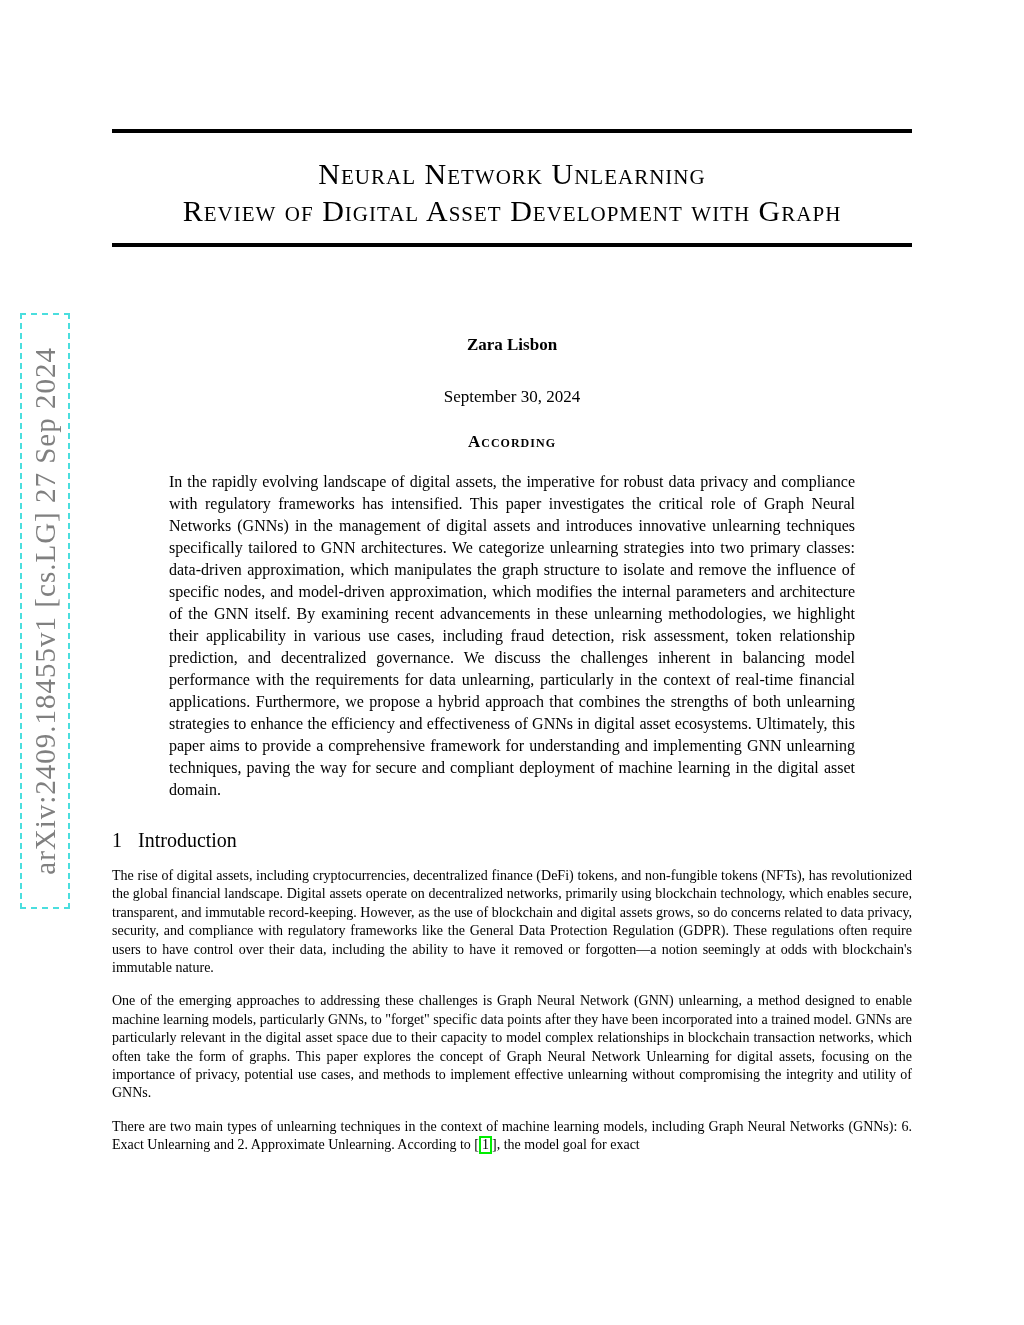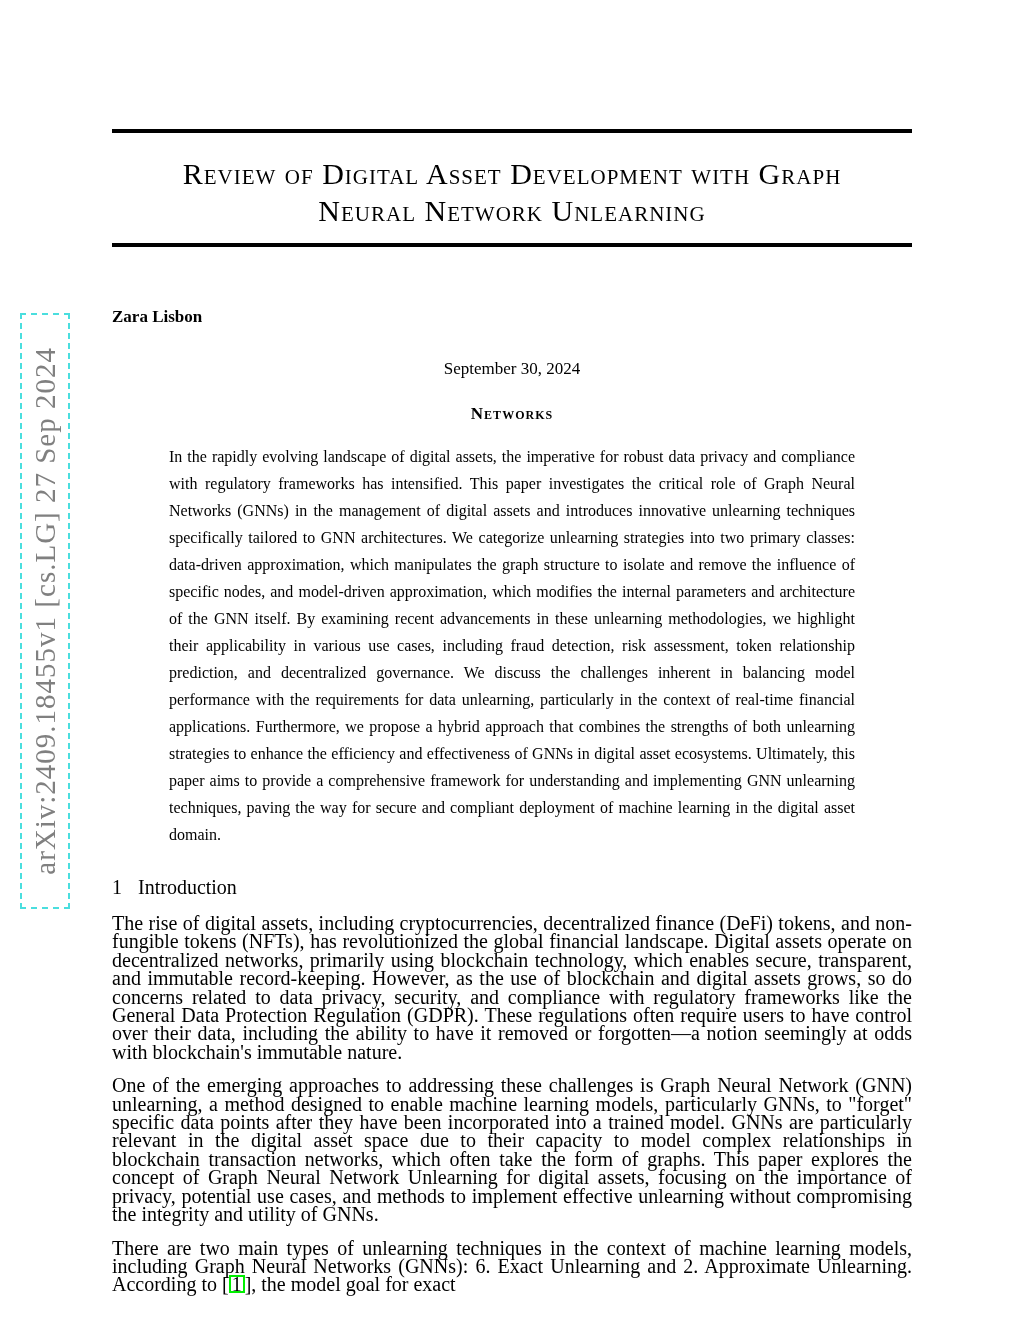--- a/index.html
+++ b/index.html
@@ -26,21 +26,22 @@
   .paper-title {
     margin-top: 22px;
     text-align: center;
     font-variant: small-caps;
     font-size: 30px;
     line-height: 37px;
     letter-spacing: 1px;
     font-weight: normal;
   }
   .author-block {
-    margin-top: 60px;
+    margin-top: 88px;
+    text-align: center;
     font-size: 17px;
     line-height: 20px;
   }
   .author-name { font-weight: bold; }
   .date-line {
     margin-top: 32px;
     text-align: center;
     font-size: 17px;
   }
   .abstract-heading {
@@ -48,32 +49,32 @@
     text-align: center;
     font-variant: small-caps;
     font-weight: bold;
     font-size: 17px;
     letter-spacing: 1px;
   }
   .abstract-body {
     width: 686px;
     margin: 19px auto 0 auto;
     font-size: 16px;
-    line-height: 27px;
+    line-height: 22px;
     text-align: justify;
   }
   .section-heading {
     margin: 28px 0 0 0;
     font-size: 20px;
     font-weight: normal;
   }
   .section-heading .sec-num { margin-right: 16px; }
   .body-para {
     margin: 15px 0 0 0;
-    font-size: 20px;
+    font-size: 14px;
     line-height: 18.4px;
     text-align: justify;
   }
   .cite-box {
     display: inline-block;
     border: 2px solid #00EE00;
     line-height: 14px;
     padding: 0 1px;
     text-decoration: none;
     color: #000000;
@@ -105,33 +106,33 @@
 <div class="page">
 
   <div class="watermark" style="border-color: rgb(74, 222, 222);">
     <span class="watermark-text" style="color: rgb(128, 128, 128);">arXiv:2409.18455v1 [cs.LG] 27 Sep 2024</span>
   </div>
 
   <div class="content">
     <div class="rule rule-top" style="background-color: rgb(0, 0, 0);"></div>
 
     <div class="paper-title">
+      <div>Neural Network Unlearning</div>
       <div>Review of Digital Asset Development with Graph</div>
-      <div>Neural Network Unlearning</div>
     </div>
 
     <div class="rule rule-bottom" style="background-color: rgb(0, 0, 0);"></div>
 
     <div class="author-block">
       <div class="author-name">Zara Lisbon</div>
     </div>
 
     <div class="date-line">September 30, 2024</div>
 
-    <div class="abstract-heading">Networks</div>
+    <div class="abstract-heading">According</div>
 
     <div class="abstract-body">In the rapidly evolving landscape of digital assets, the imperative for robust data privacy and compliance with regulatory frameworks has intensified. This paper investigates the critical role of Graph Neural Networks (GNNs) in the management of digital assets and introduces innovative unlearning techniques specifically tailored to GNN architectures. We categorize unlearning strategies into two primary classes: data-driven approximation, which manipulates the graph structure to isolate and remove the influence of specific nodes, and model-driven approximation, which modifies the internal parameters and architecture of the GNN itself. By examining recent advancements in these unlearning methodologies, we highlight their applicability in various use cases, including fraud detection, risk assessment, token relationship prediction, and decentralized governance. We discuss the challenges inherent in balancing model performance with the requirements for data unlearning, particularly in the context of real-time financial applications. Furthermore, we propose a hybrid approach that combines the strengths of both unlearning strategies to enhance the efficiency and effectiveness of GNNs in digital asset ecosystems. Ultimately, this paper aims to provide a comprehensive framework for understanding and implementing GNN unlearning techniques, paving the way for secure and compliant deployment of machine learning in the digital asset domain.</div>
 
     <h2 class="section-heading"><span class="sec-num">1</span><span>Introduction</span></h2>
 
     <p class="body-para">The rise of digital assets, including cryptocurrencies, decentralized finance (DeFi) tokens, and non-fungible tokens (NFTs), has revolutionized the global financial landscape. Digital assets operate on decentralized networks, primarily using blockchain technology, which enables secure, transparent, and immutable record-keeping. However, as the use of blockchain and digital assets grows, so do concerns related to data privacy, security, and compliance with regulatory frameworks like the General Data Protection Regulation (GDPR). These regulations often require users to have control over their data, including the ability to have it removed or forgotten—a notion seemingly at odds with blockchain's immutable nature.</p>
 
     <p class="body-para">One of the emerging approaches to addressing these challenges is Graph Neural Network (GNN) unlearning, a method designed to enable machine learning models, particularly GNNs, to "forget" specific data points after they have been incorporated into a trained model. GNNs are particularly relevant in the digital asset space due to their capacity to model complex relationships in blockchain transaction networks, which often take the form of graphs. This paper explores the concept of Graph Neural Network Unlearning for digital assets, focusing on the importance of privacy, potential use cases, and methods to implement effective unlearning without compromising the integrity and utility of GNNs.</p>
 
 

